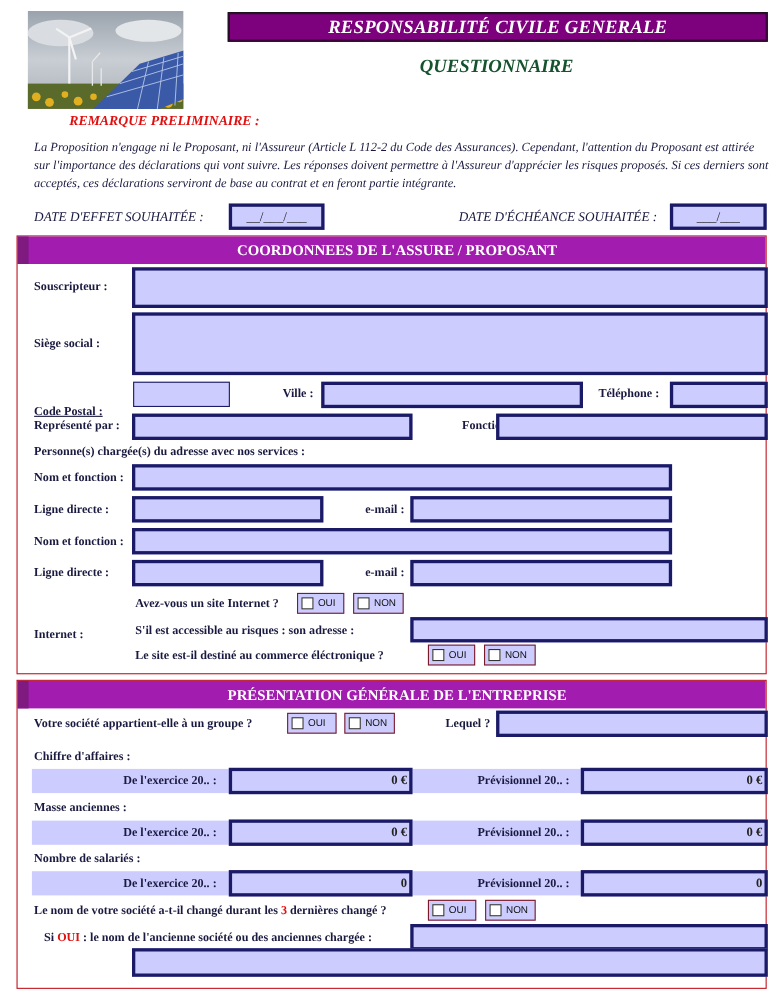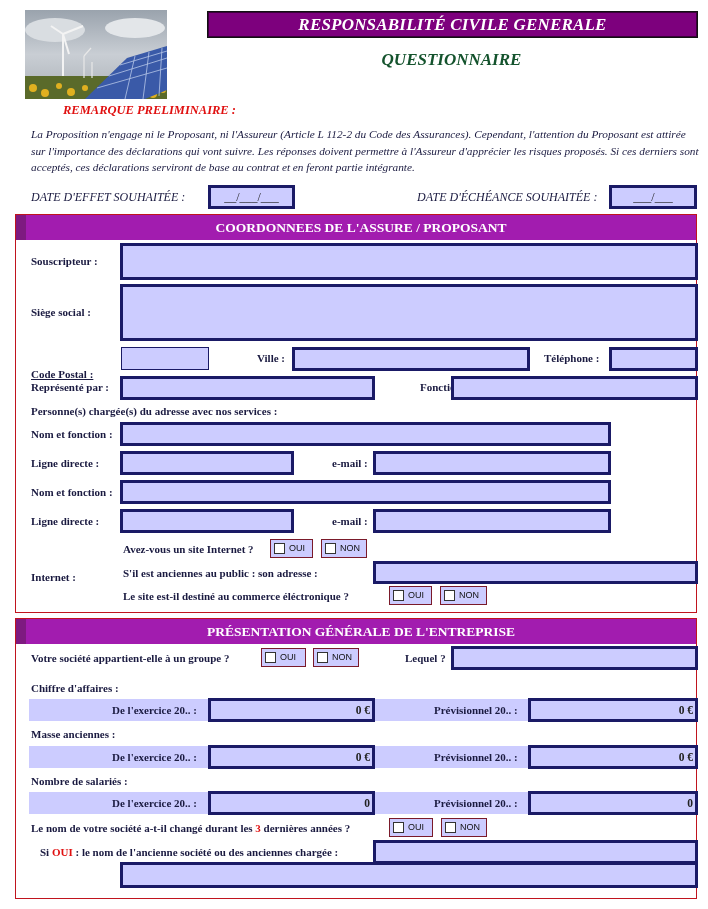--- a/index.html
+++ b/index.html
@@ -134,21 +134,21 @@
 <div class="lbl" style="left:123px; top:543px;">Avez-vous un site Internet ?</div>
 <div class="cb" style="left:270px; top:539px; width:43px;">
   <span class="box"></span>
   <span class="t">OUI</span>
 </div>
 <div class="cb" style="left:321px; top:539px; width:46px;">
   <span class="box"></span>
   <span class="t">NON</span>
 </div>
 
-<div class="lbl" style="left:123px; top:567px;">S'il est anciennes au public : son adresse :</div>
+<div class="lbl" style="left:123px; top:567px;">S'il est accessible au risques : son adresse :</div>
 <div class="field" style="left:373px; top:561px; width:325px; height:23px;"></div>
 
 <div class="lbl" style="left:123px; top:590px;">Le site est-il destiné au commerce éléctronique ?</div>
 <div class="cb" style="left:389px; top:586px; width:43px;">
   <span class="box"></span>
   <span class="t">OUI</span>
 </div>
 <div class="cb" style="left:440px; top:586px; width:47px;">
   <span class="box"></span>
   <span class="t">NON</span>
@@ -185,21 +185,21 @@
 <div class="field num" style="left:528px; top:745px; width:170px; height:24px;">0 €</div>
 
 <div class="lbl" style="left:31px; top:775px;">Nombre de salariés :</div>
 <div class="band" style="left:29px; top:792px; width:669px;"></div>
 <div class="lbl" style="left:112px; top:797px;">De l'exercice 20.. :</div>
 <div class="field num" style="left:208px; top:791px; width:167px; height:24px;">0</div>
 <div class="lbl" style="left:434px; top:797px;">Prévisionnel 20.. :</div>
 <div class="field num" style="left:528px; top:791px; width:170px; height:24px;">0</div>
 
 <div class="lbl" style="left:31px; top:822px;">
-  <span>Le nom de votre société a-t-il changé durant les </span><span class="red">3</span><span> dernières années ?</span>
+  <span>Le nom de votre société a-t-il changé durant les </span><span class="red">3</span><span> dernières changé ?</span>
 </div>
 <div class="cb" style="left:389px; top:818px; width:44px;">
   <span class="box"></span>
   <span class="t">OUI</span>
 </div>
 <div class="cb" style="left:441px; top:818px; width:46px;">
   <span class="box"></span>
   <span class="t">NON</span>
 </div>
 

